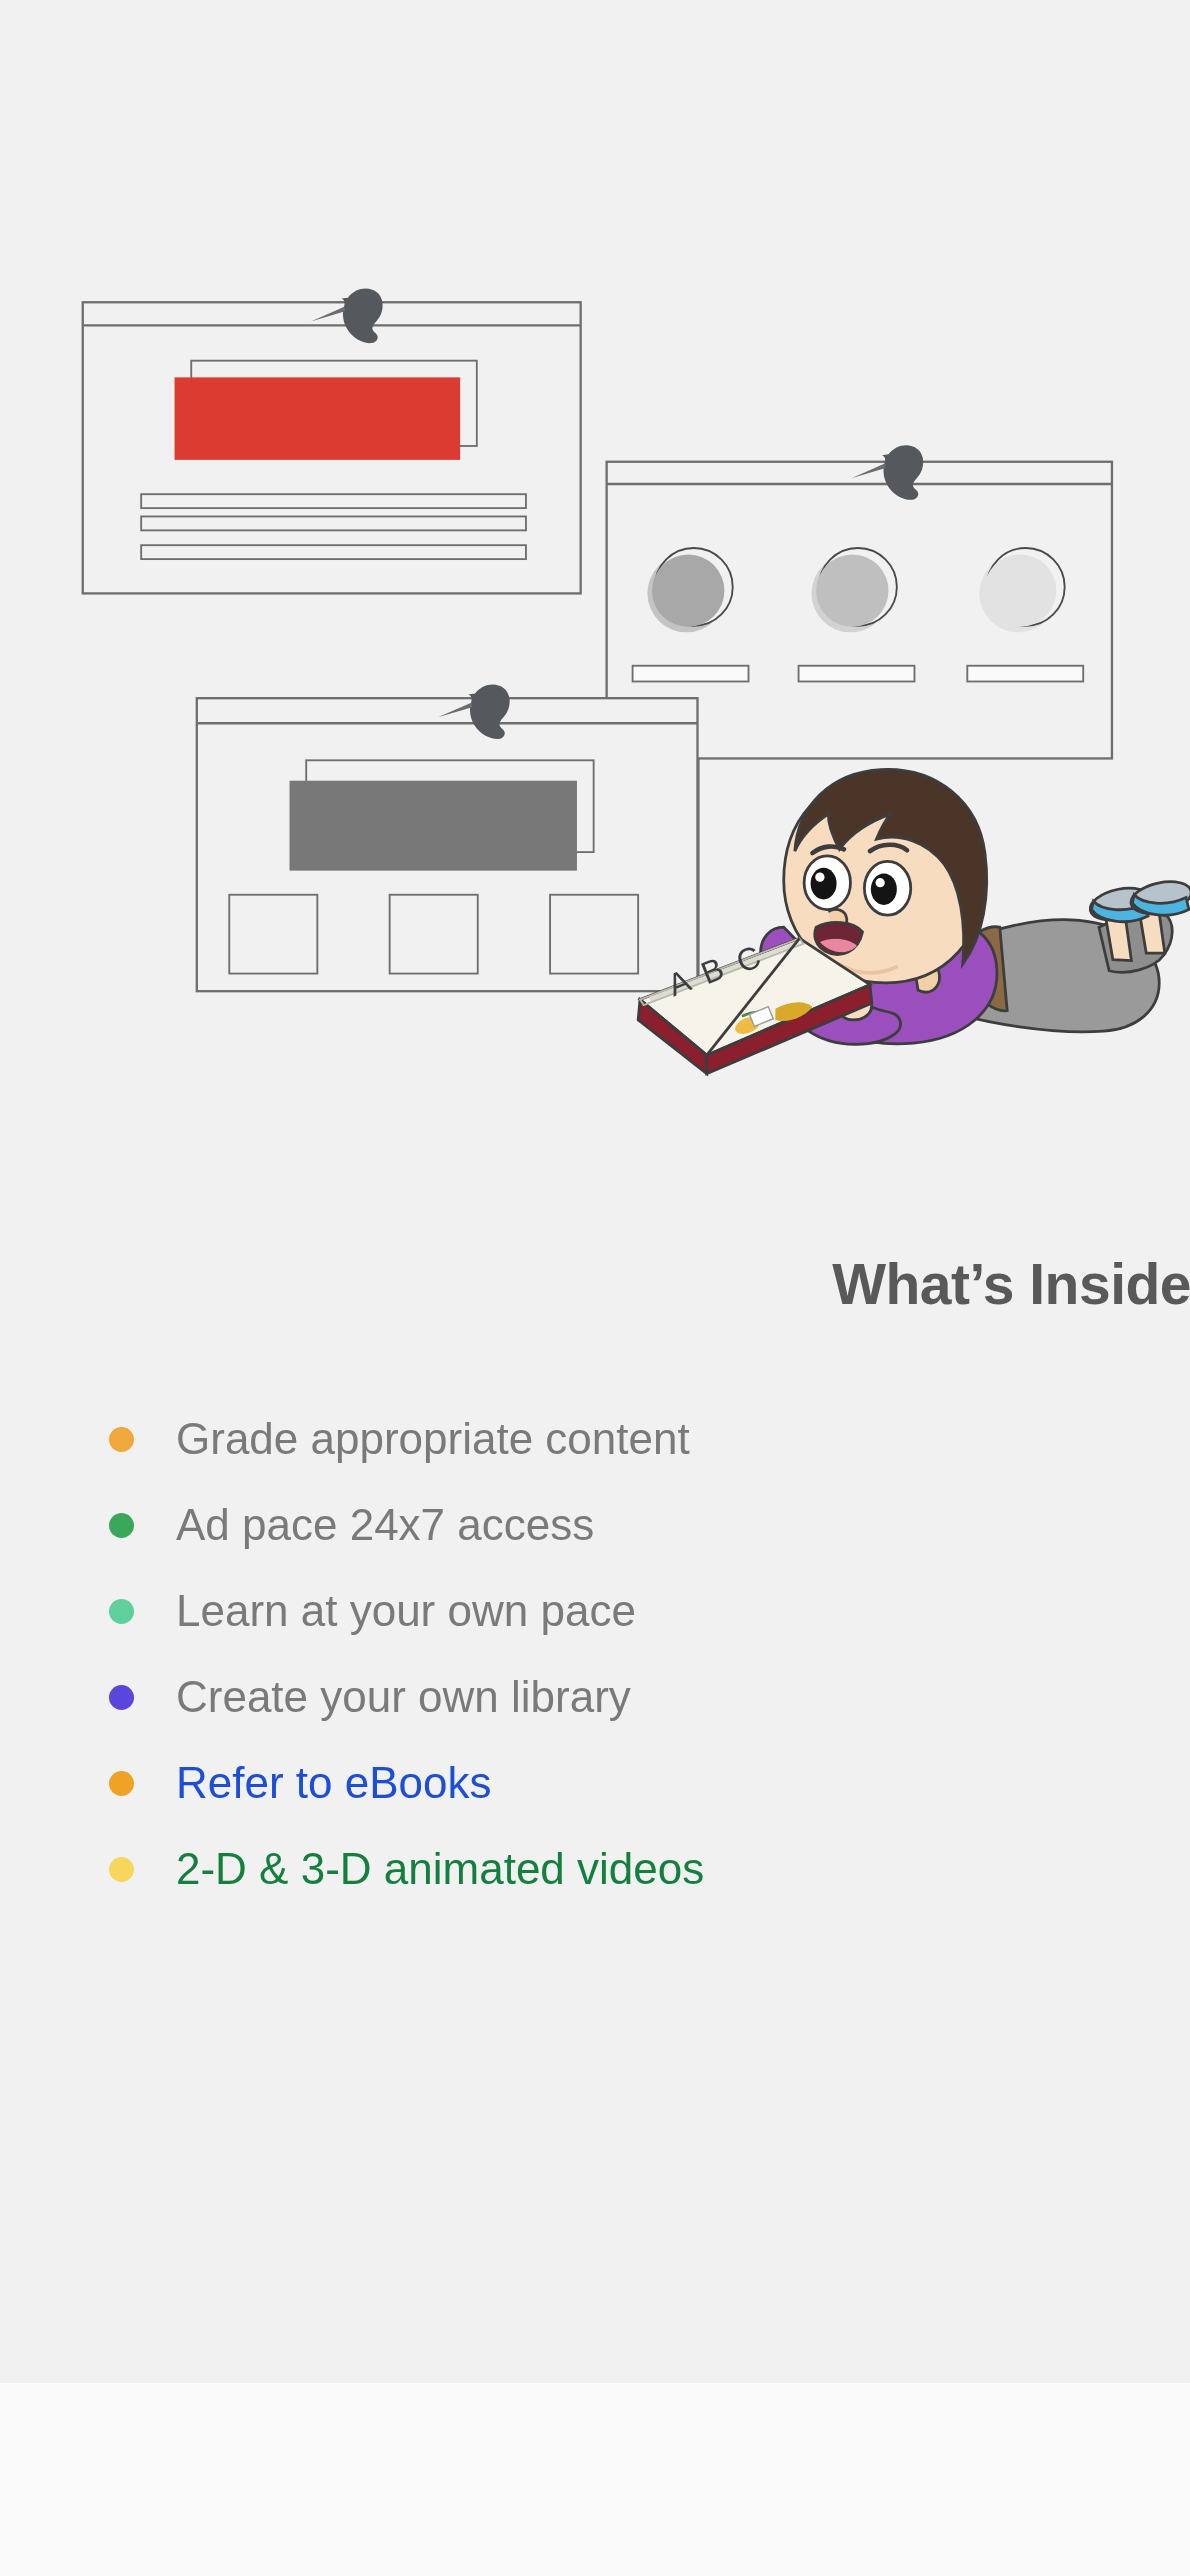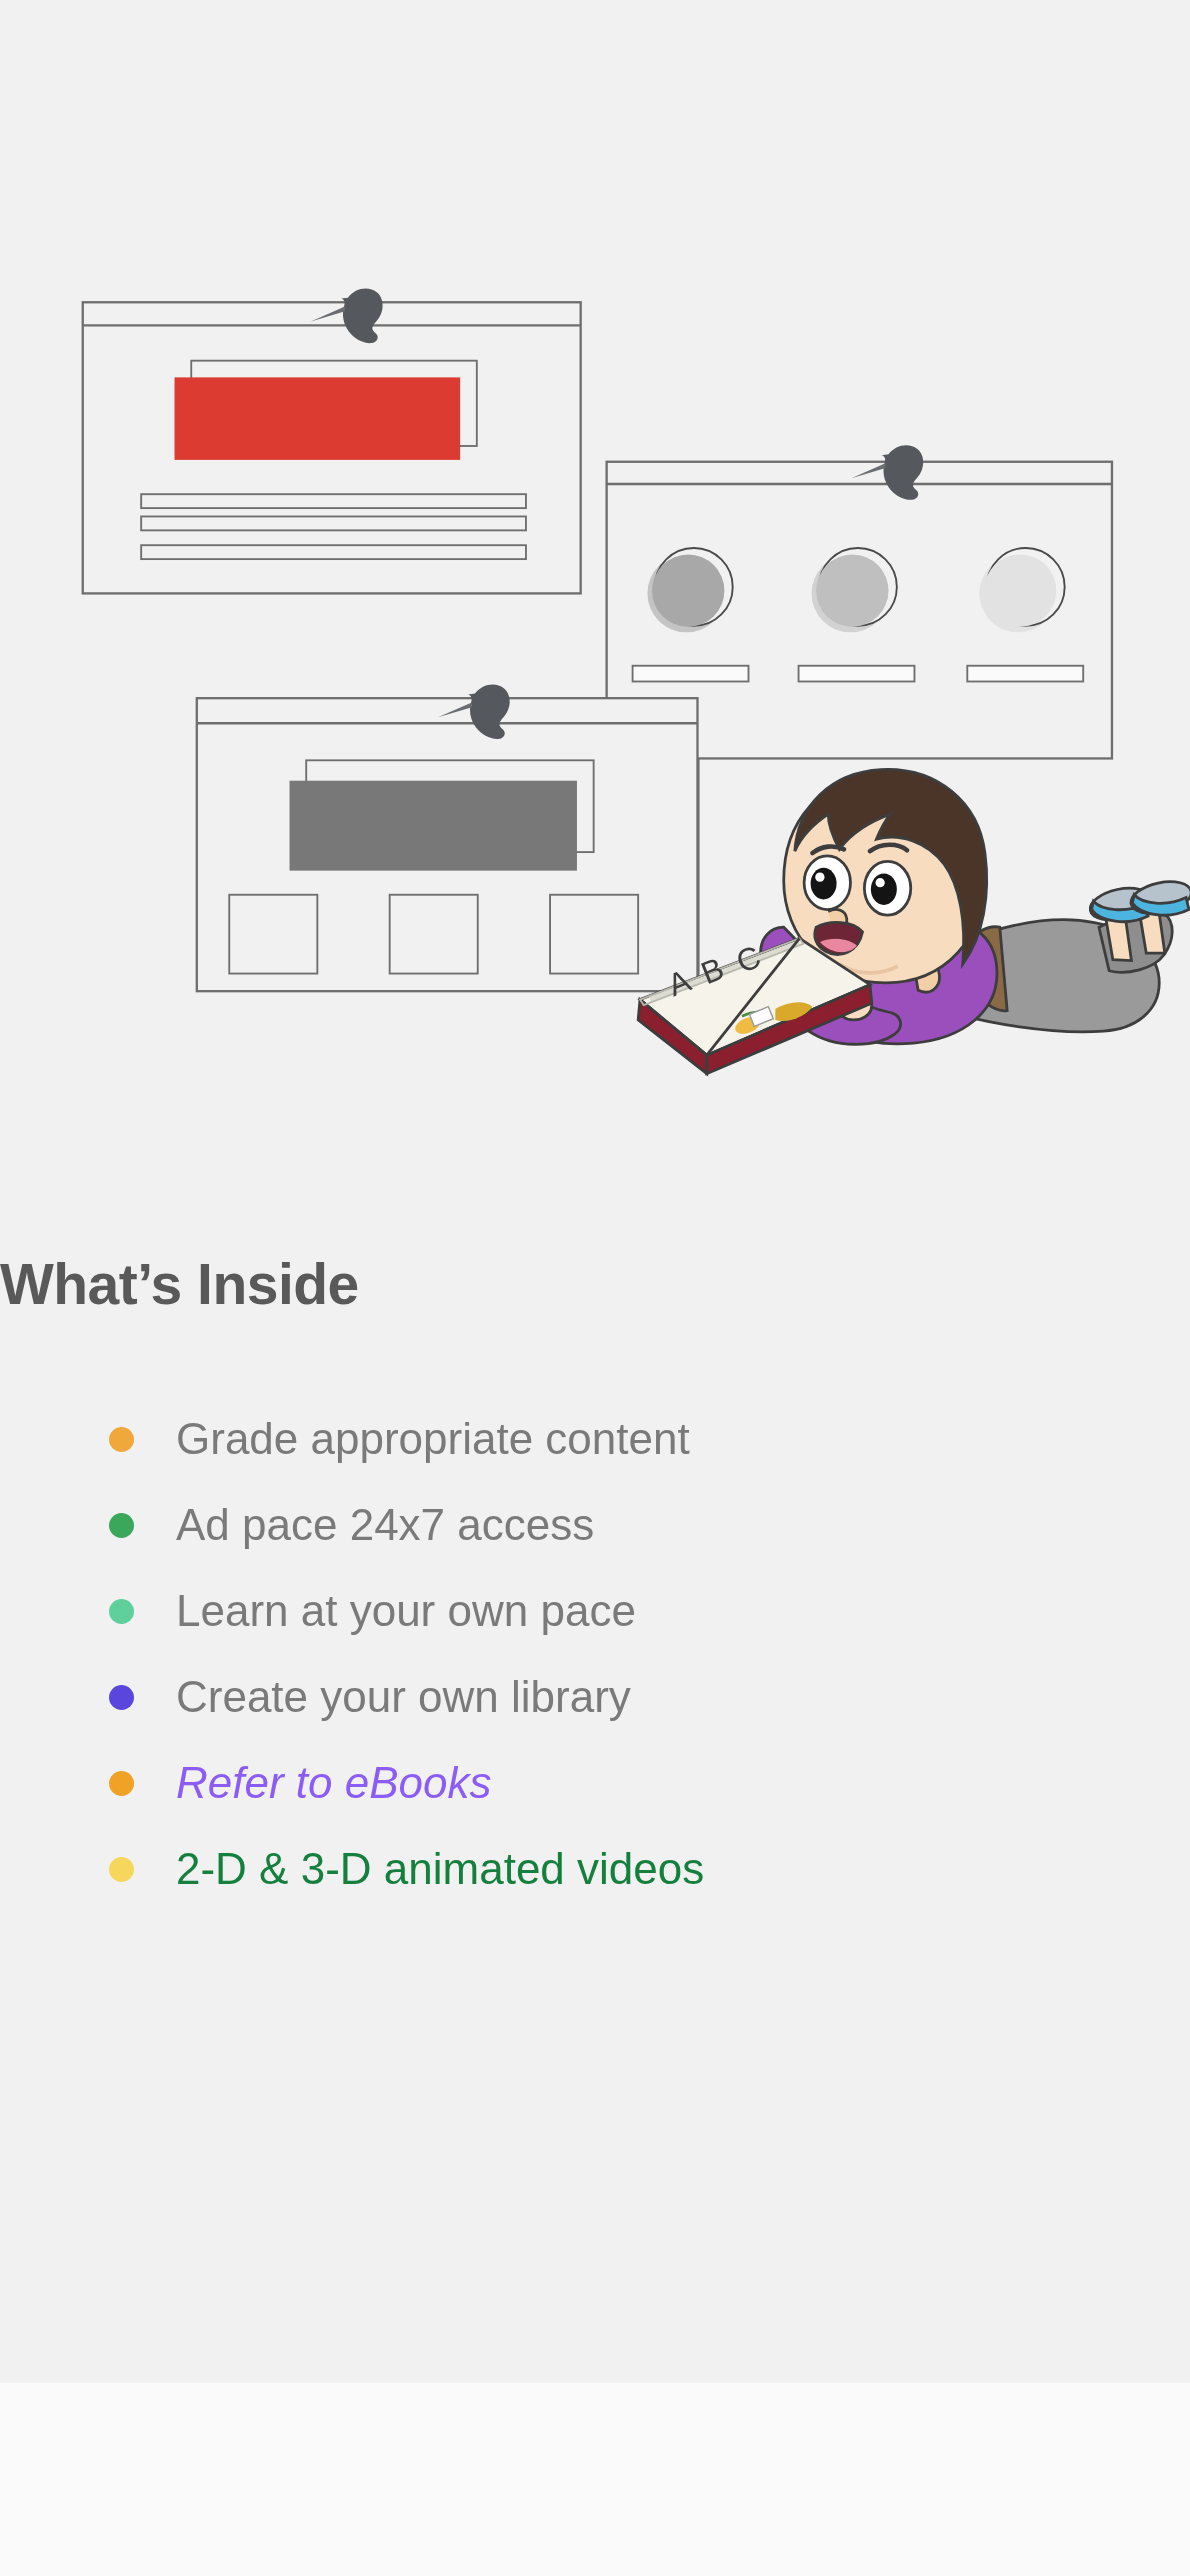--- a/index.html
+++ b/index.html
@@ -13,21 +13,21 @@
 
   
   #illustration {
     position:absolute; left:0; top:0; width:1191px; height:1159px;
   }
   #illustration svg { display:block; }
 
   
   #heading {
     position:absolute; left:0; top:1256px; width:1191px;
-    text-align:left;
+    text-align:right;
     font-size:57px;
     font-weight:bold;
     color:#595959;
     letter-spacing:-0.5px;
     line-height:1;
   }
 
   
   #feature-list {
     position:absolute; left:109px; top:1396px; width:974px;
@@ -222,21 +222,21 @@
   <li>
     <span class="bullet" style="background: rgb(95, 207, 155);"></span>
     <span class="label" style="color: rgb(122, 122, 122);">Learn at your own pace</span>
   </li>
   <li>
     <span class="bullet" style="background: rgb(91, 70, 221);"></span>
     <span class="label" style="color: rgb(122, 122, 122);">Create your own library</span>
   </li>
   <li>
     <span class="bullet" style="background: rgb(240, 162, 38);"></span>
-    <span class="label" style="color: #8b5cf6; font-style: italic;">Refer to eBooks</span>
+    <span class="label" style="color: #1d4ed8;">Refer to eBooks</span>
   </li>
   <li>
     <span class="bullet" style="background: rgb(247, 214, 93);"></span>
     <span class="label" style="color: #15803d;">2-D &amp; 3-D animated videos</span>
   </li>
 </ul>
 
 <div id="bottom-band" style="background: rgb(250, 250, 250);"></div>
 
 

